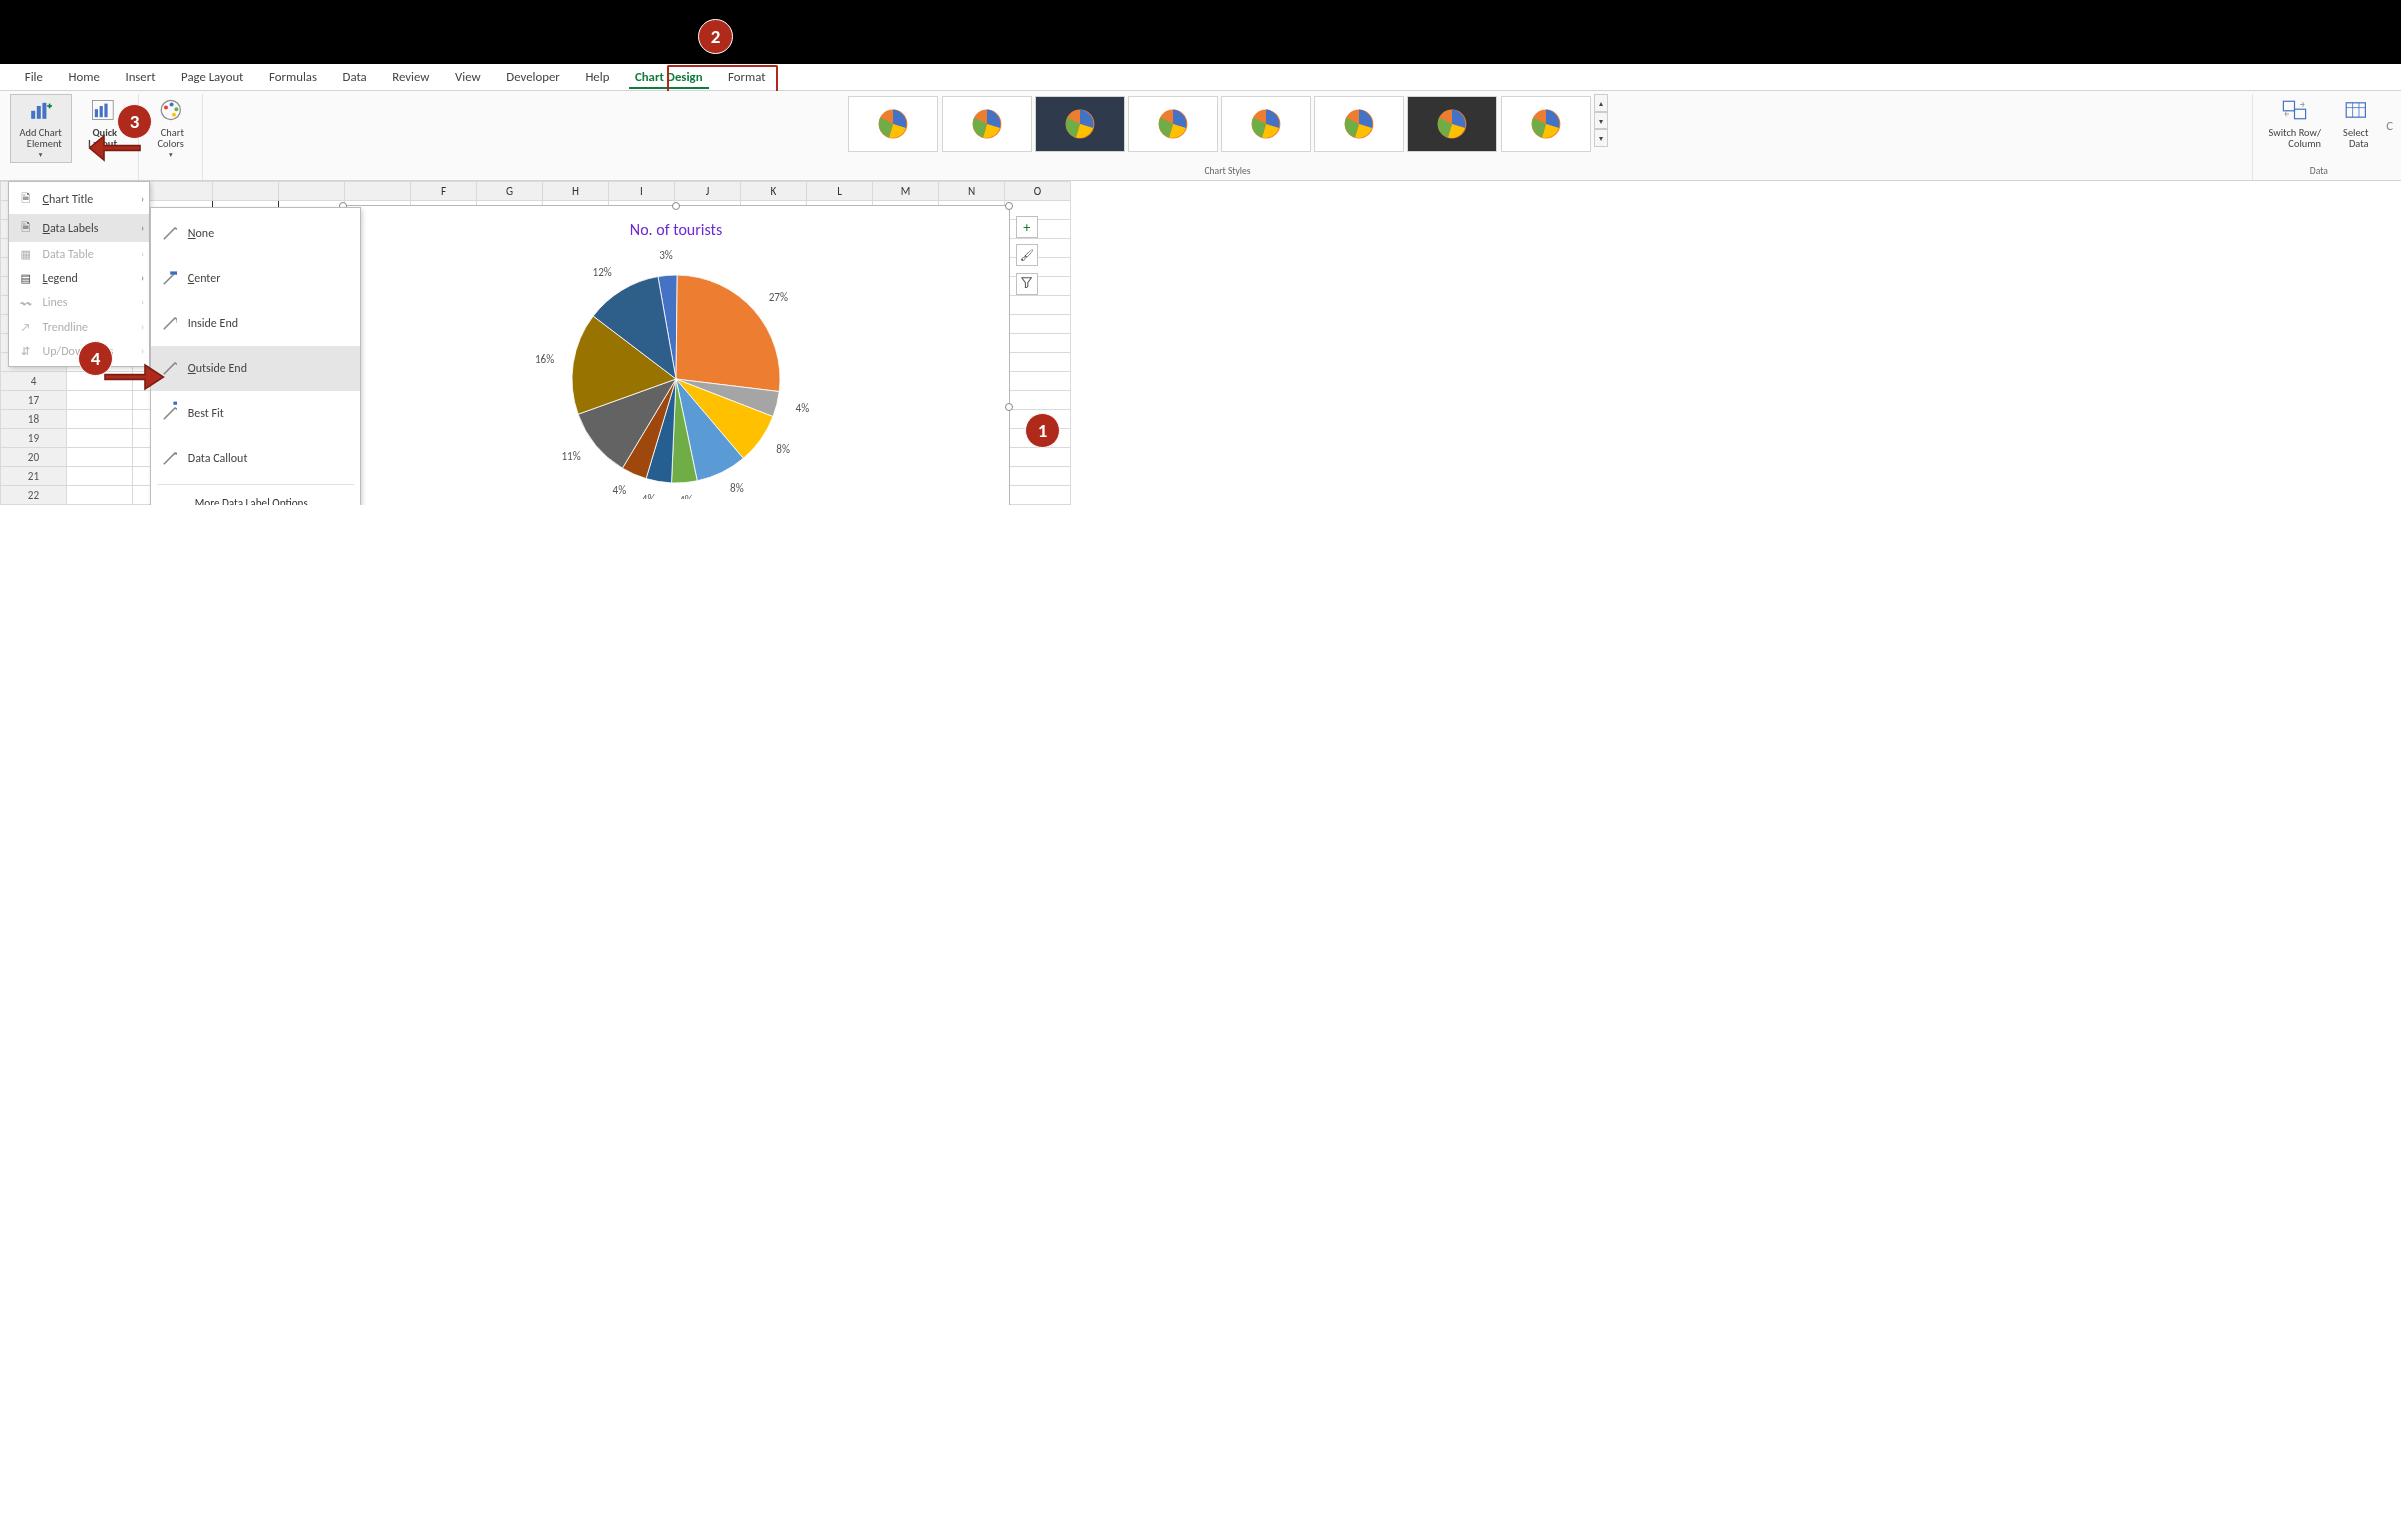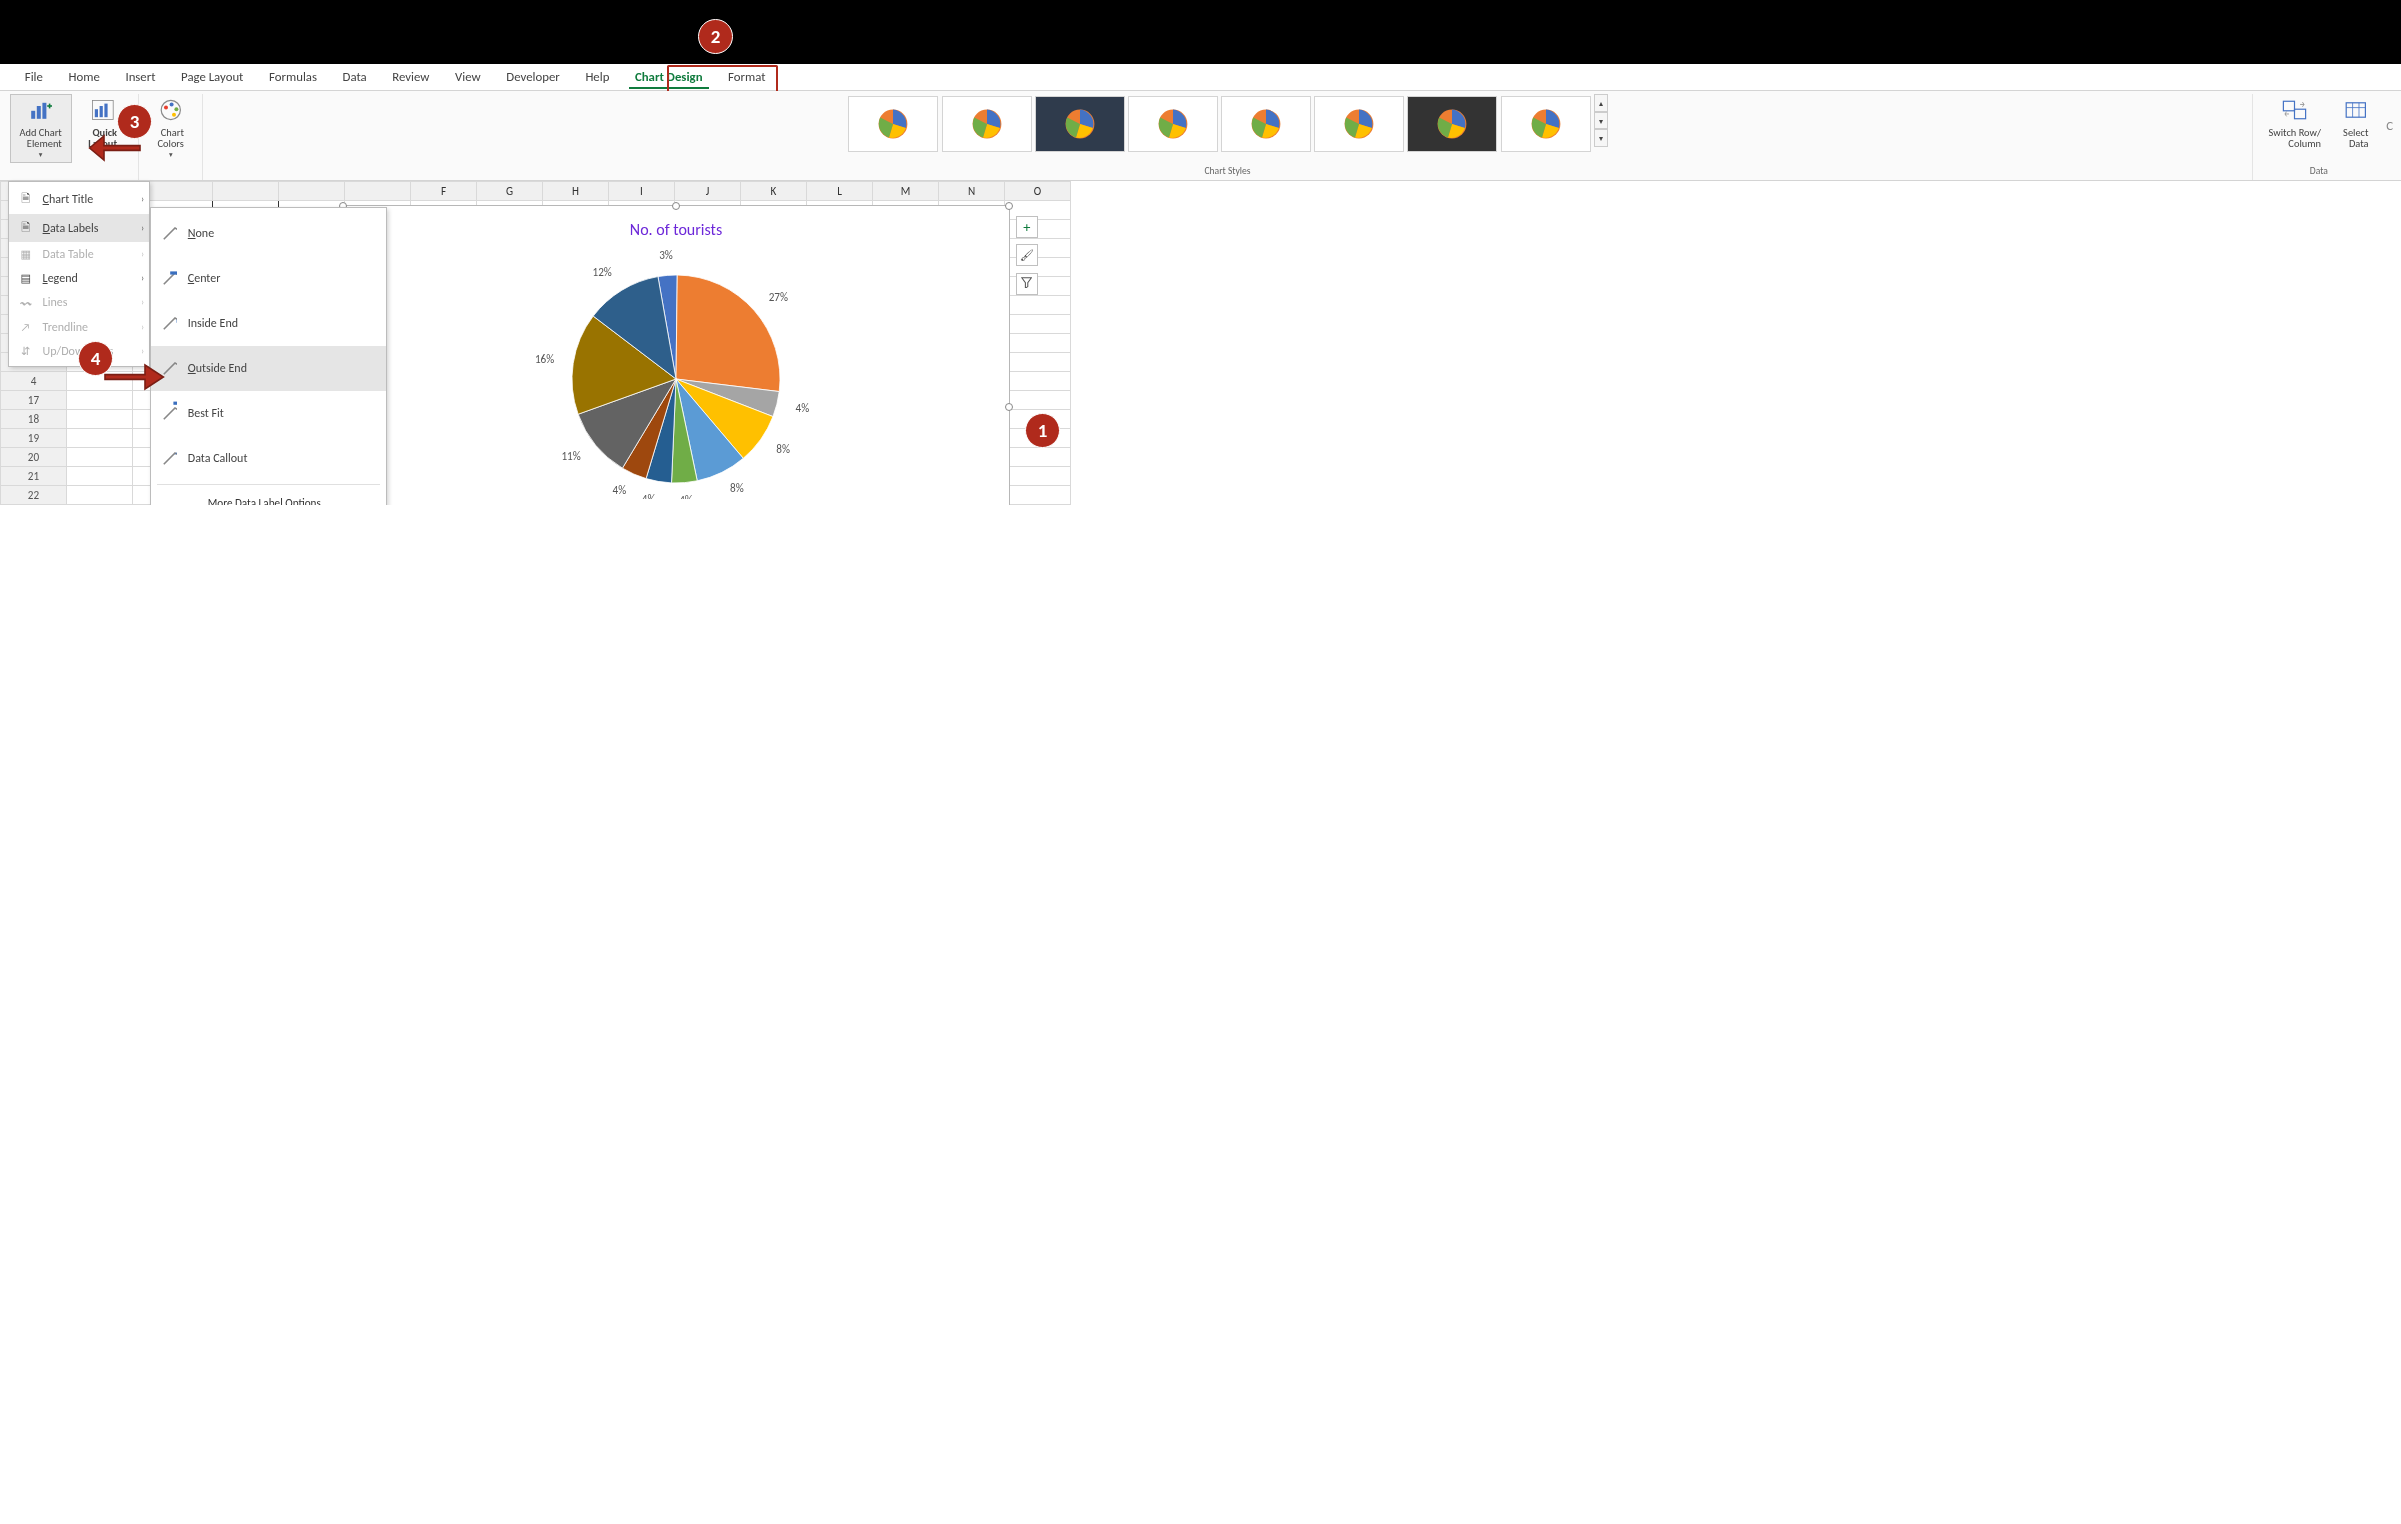--- a/index.html
+++ b/index.html
@@ -623,21 +623,21 @@
       <span>Trendline</span>
       <span class="chev">›</span>
     </div>
     <div class="mi disabled">
       <span class="mi-icon">⇵</span>
       <span>Up/Down Bars</span>
       <span class="chev">›</span>
     </div>
   </div>
 
-  <div class="menu submenu" style="left:150px; top:25.6px; width:237px;">
+  <div class="menu submenu" style="left:150px; top:25.6px; width:211px;">
     <div class="mi">
       <span class="mi-icon">
         <svg width="32" height="25.6" viewBox="0 0 22 32">
             <path d="M6 24 L20 10 L34 18" stroke="#888" fill="none" stroke-width="2"></path>
             <rect x="26" y="4" width="10" height="4" fill="#3a6fbf"></rect>
             <line x1="28" y1="24" x2="36" y2="30" stroke="#c0392b" stroke-width="2"></line>
             <line x1="36" y1="24" x2="28" y2="30" stroke="#c0392b" stroke-width="2"></line>
           </svg>
       </span>
       <span class="underline-first">None</span>

